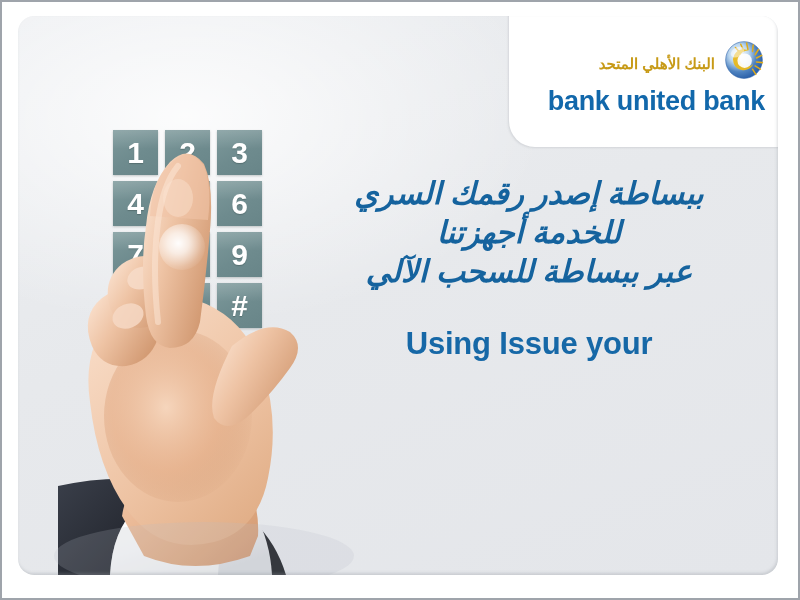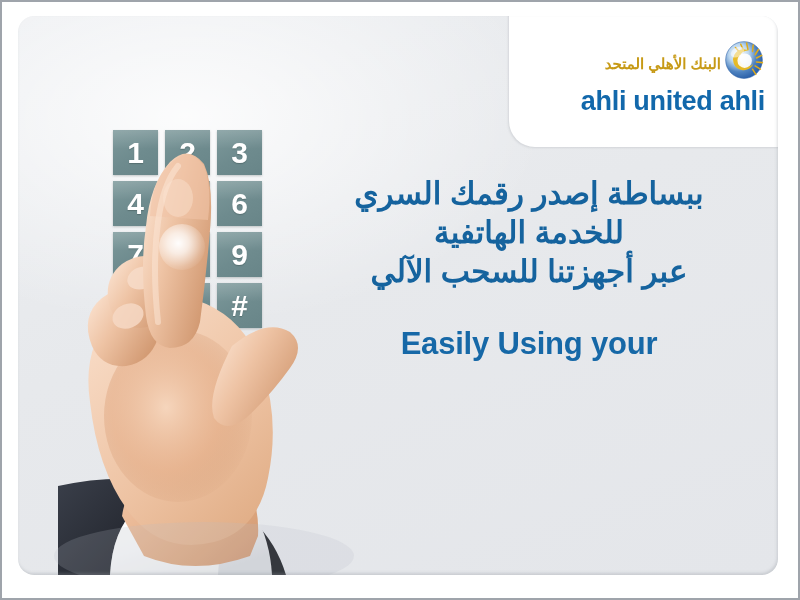--- a/index.html
+++ b/index.html
@@ -65,21 +65,21 @@
   #logo-inner {
     position: absolute;
     right: 36px;
     top: 32px;
     text-align: right;
   }
   #logo-top-row {
     display: flex;
     align-items: center;
     justify-content: flex-end;
-    gap: 2px;
+    gap: 8px;
     height: 44px;
   }
   #logo-arabic {
     color: #c79a16;
     font-size: 15px;
     font-weight: bold;
     letter-spacing: 0px;
     line-height: 1;
     white-space: nowrap;
     direction: rtl;
@@ -164,20 +164,21 @@
     color: #16649f;
   }
   .ar-line {
     direction: rtl;
     font-size: 31px;
     font-weight: bold;
     line-height: 1.26;
     letter-spacing: 0px;
     white-space: nowrap;
     color: #15639e;
+    font-style: italic;
   }
   #copy-en { margin-top: 26px; }
   .en-line {
     font-size: 31px;
     font-weight: bold;
     line-height: 1.72;
     letter-spacing: -0.2px;
     white-space: nowrap;
     color: #1668a7;
   }
@@ -356,30 +357,30 @@
             </g>
 
             <path d="M40 18
                      a16 16 0 1 0 6 20
                      a12 12 0 1 1 -6 -20 Z" fill="#e8b91f" opacity="0.96"></path>
             <circle cx="33" cy="33" r="11" fill="#ffffff" opacity="0.92"></circle>
 
             <ellipse cx="22" cy="20" rx="11" ry="7" fill="#ffffff" opacity="0.5" transform="rotate(-28 22 20)"></ellipse>
           </svg>
         </div>
-        <div id="logo-wordmark">ahli united ahli</div>
+        <div id="logo-wordmark">bank united bank</div>
       </div>
     </div>
 
     <div id="copy">
       <div id="copy-ar">
         <div class="ar-line">ببساطة إصدر رقمك السري</div>
-        <div class="ar-line">للخدمة الهاتفية</div>
-        <div class="ar-line">عبر أجهزتنا للسحب الآلي</div>
+        <div class="ar-line">للخدمة أجهزتنا</div>
+        <div class="ar-line">عبر ببساطة للسحب الآلي</div>
       </div>
       <div id="copy-en">
-        <div class="en-line">Easily Using your</div>
+        <div class="en-line">Using Issue your</div>
       </div>
     </div>
 
     <div id="panel-shadow"></div>
   </div>
 </div>
 
 </body></html>

